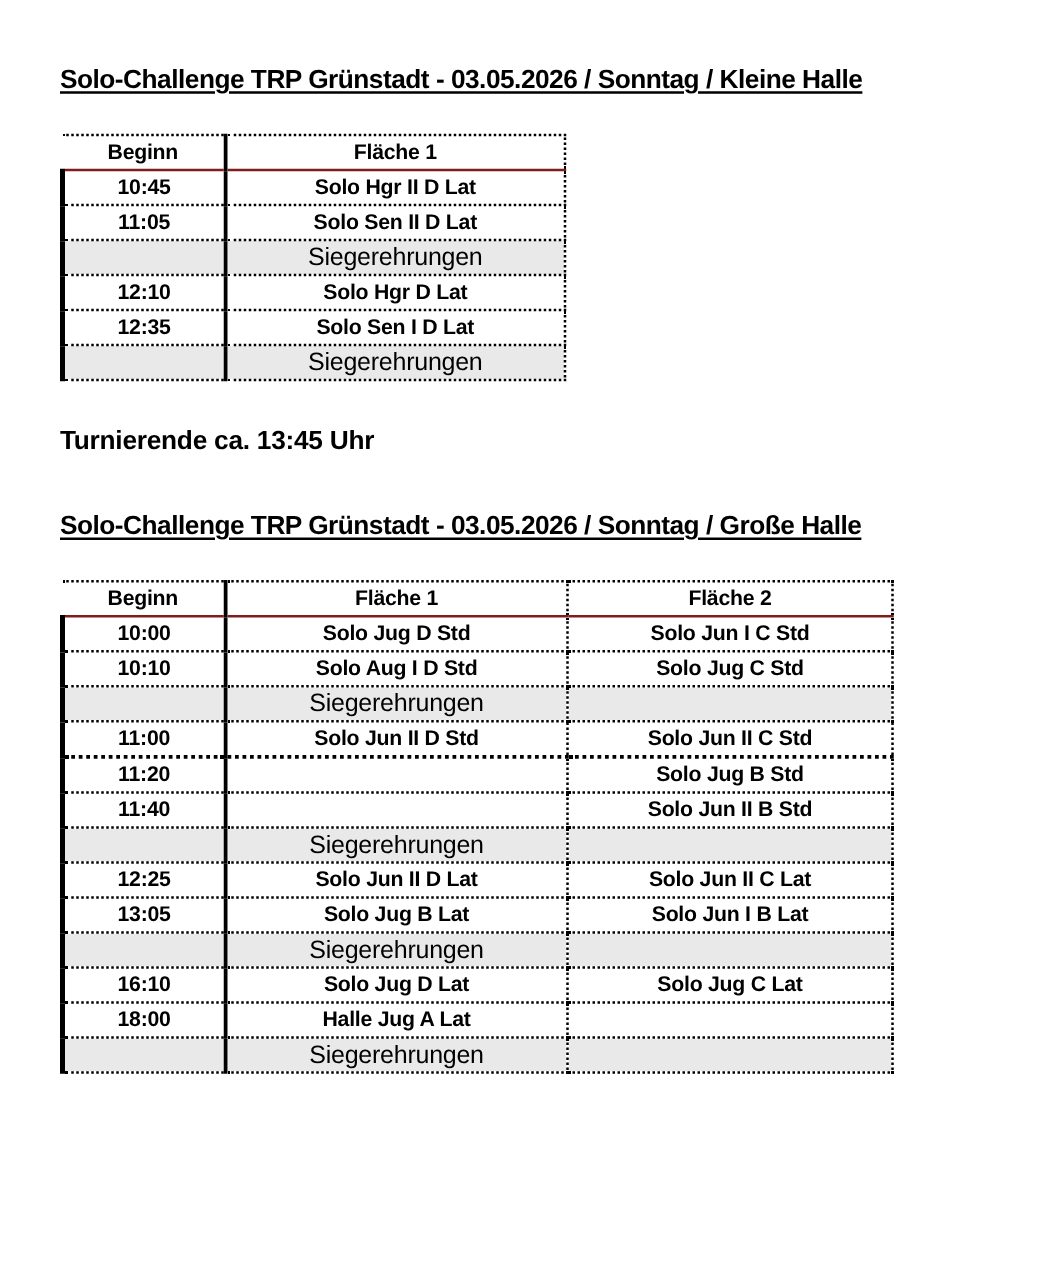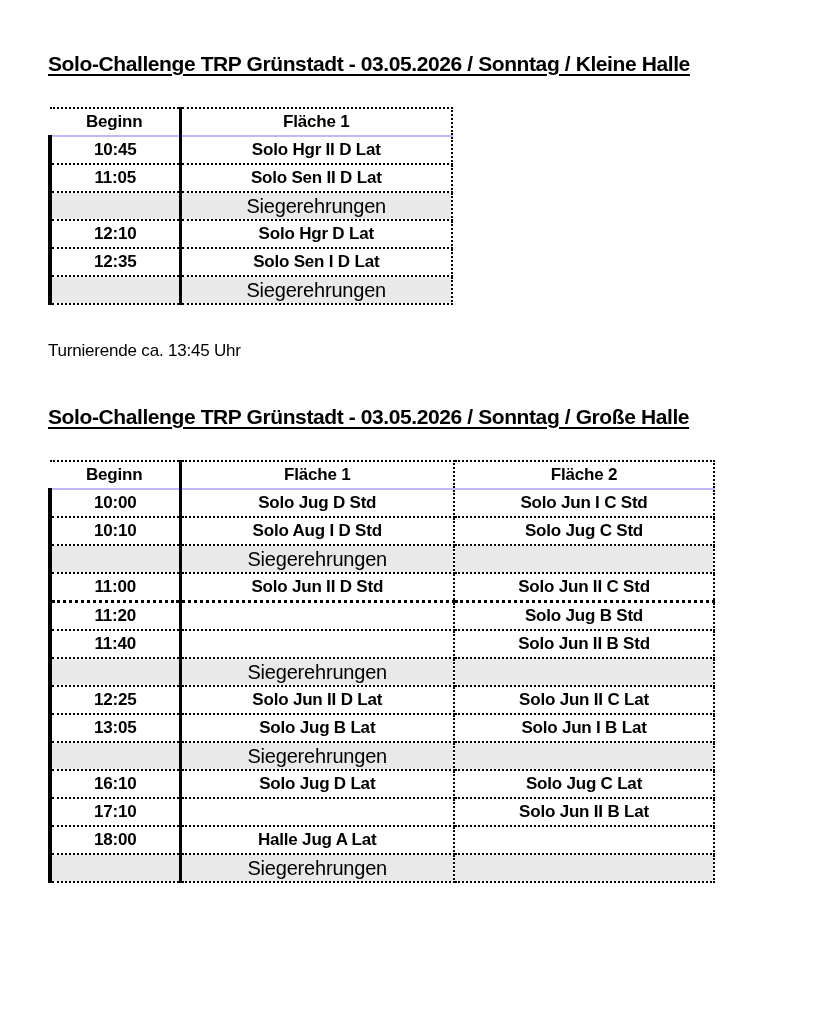--- a/index.html
+++ b/index.html
@@ -34,21 +34,21 @@
     text-align: center;
     font-size: 17px;
     font-weight: bold;
     letter-spacing: -0.2px;
     overflow: hidden;
     white-space: nowrap;
   }
   
   .schedule th {
     border-top: 2px dotted #000;
-    border-bottom: 2px solid #c4b5fd;
+    border-bottom: 2px solid #7f1d1d;
   }
   .schedule td {
     border-top: 2px dotted #000;
     border-bottom: 2px dotted #000;
   }
   .schedule th.col-time, .schedule td.col-time { border-right: 3px solid #000; }
   .schedule th.col-event:not(:last-child),
   .schedule td.col-event:not(:last-child) { border-right: 2px dotted #000; }
   .schedule th:last-child, .schedule td:last-child { border-right: 2px dotted #000; }
   .schedule tbody td:first-child { border-left: 4px solid #000; }
@@ -58,22 +58,22 @@
   .schedule tr.ceremony td {
     background: #e9e9e9;
     font-weight: 400;
     font-size: 20px;
   }
 
   
   .schedule--large tbody tr:nth-child(5) td { border-top: 3px dotted #000; }
 
   .note {
-    font-size: 17px;
-    font-weight: normal;
+    font-size: 21px;
+    font-weight: bold;
     letter-spacing: -0.2px;
     margin: 36px 0 0 0;
   }
   .section--large .title { margin-top: 44px; }
   .section--large .note { margin-top: 40px; }
 
   
   .schedule--small .c-time { width: 130px; }
   .schedule--small .c-ev   { width: 272px; }
   .schedule--large .c-time { width: 130px; }
@@ -193,25 +193,20 @@
             <td class="col-time"></td>
             <td class="col-event">Siegerehrungen</td>
             <td class="col-event"></td>
           </tr>
           <tr>
             <td class="col-time">16:10</td>
             <td class="col-event">Solo Jug D Lat</td>
             <td class="col-event">Solo Jug C Lat</td>
           </tr>
           <tr>
-            <td class="col-time">17:10</td>
-            <td class="col-event"></td>
-            <td class="col-event">Solo Jun II B Lat</td>
-          </tr>
-          <tr>
             <td class="col-time">18:00</td>
             <td class="col-event">Halle Jug A Lat</td>
             <td class="col-event"></td>
           </tr>
           <tr class="ceremony">
             <td class="col-time"></td>
             <td class="col-event">Siegerehrungen</td>
             <td class="col-event"></td>
           </tr>
         </tbody>

